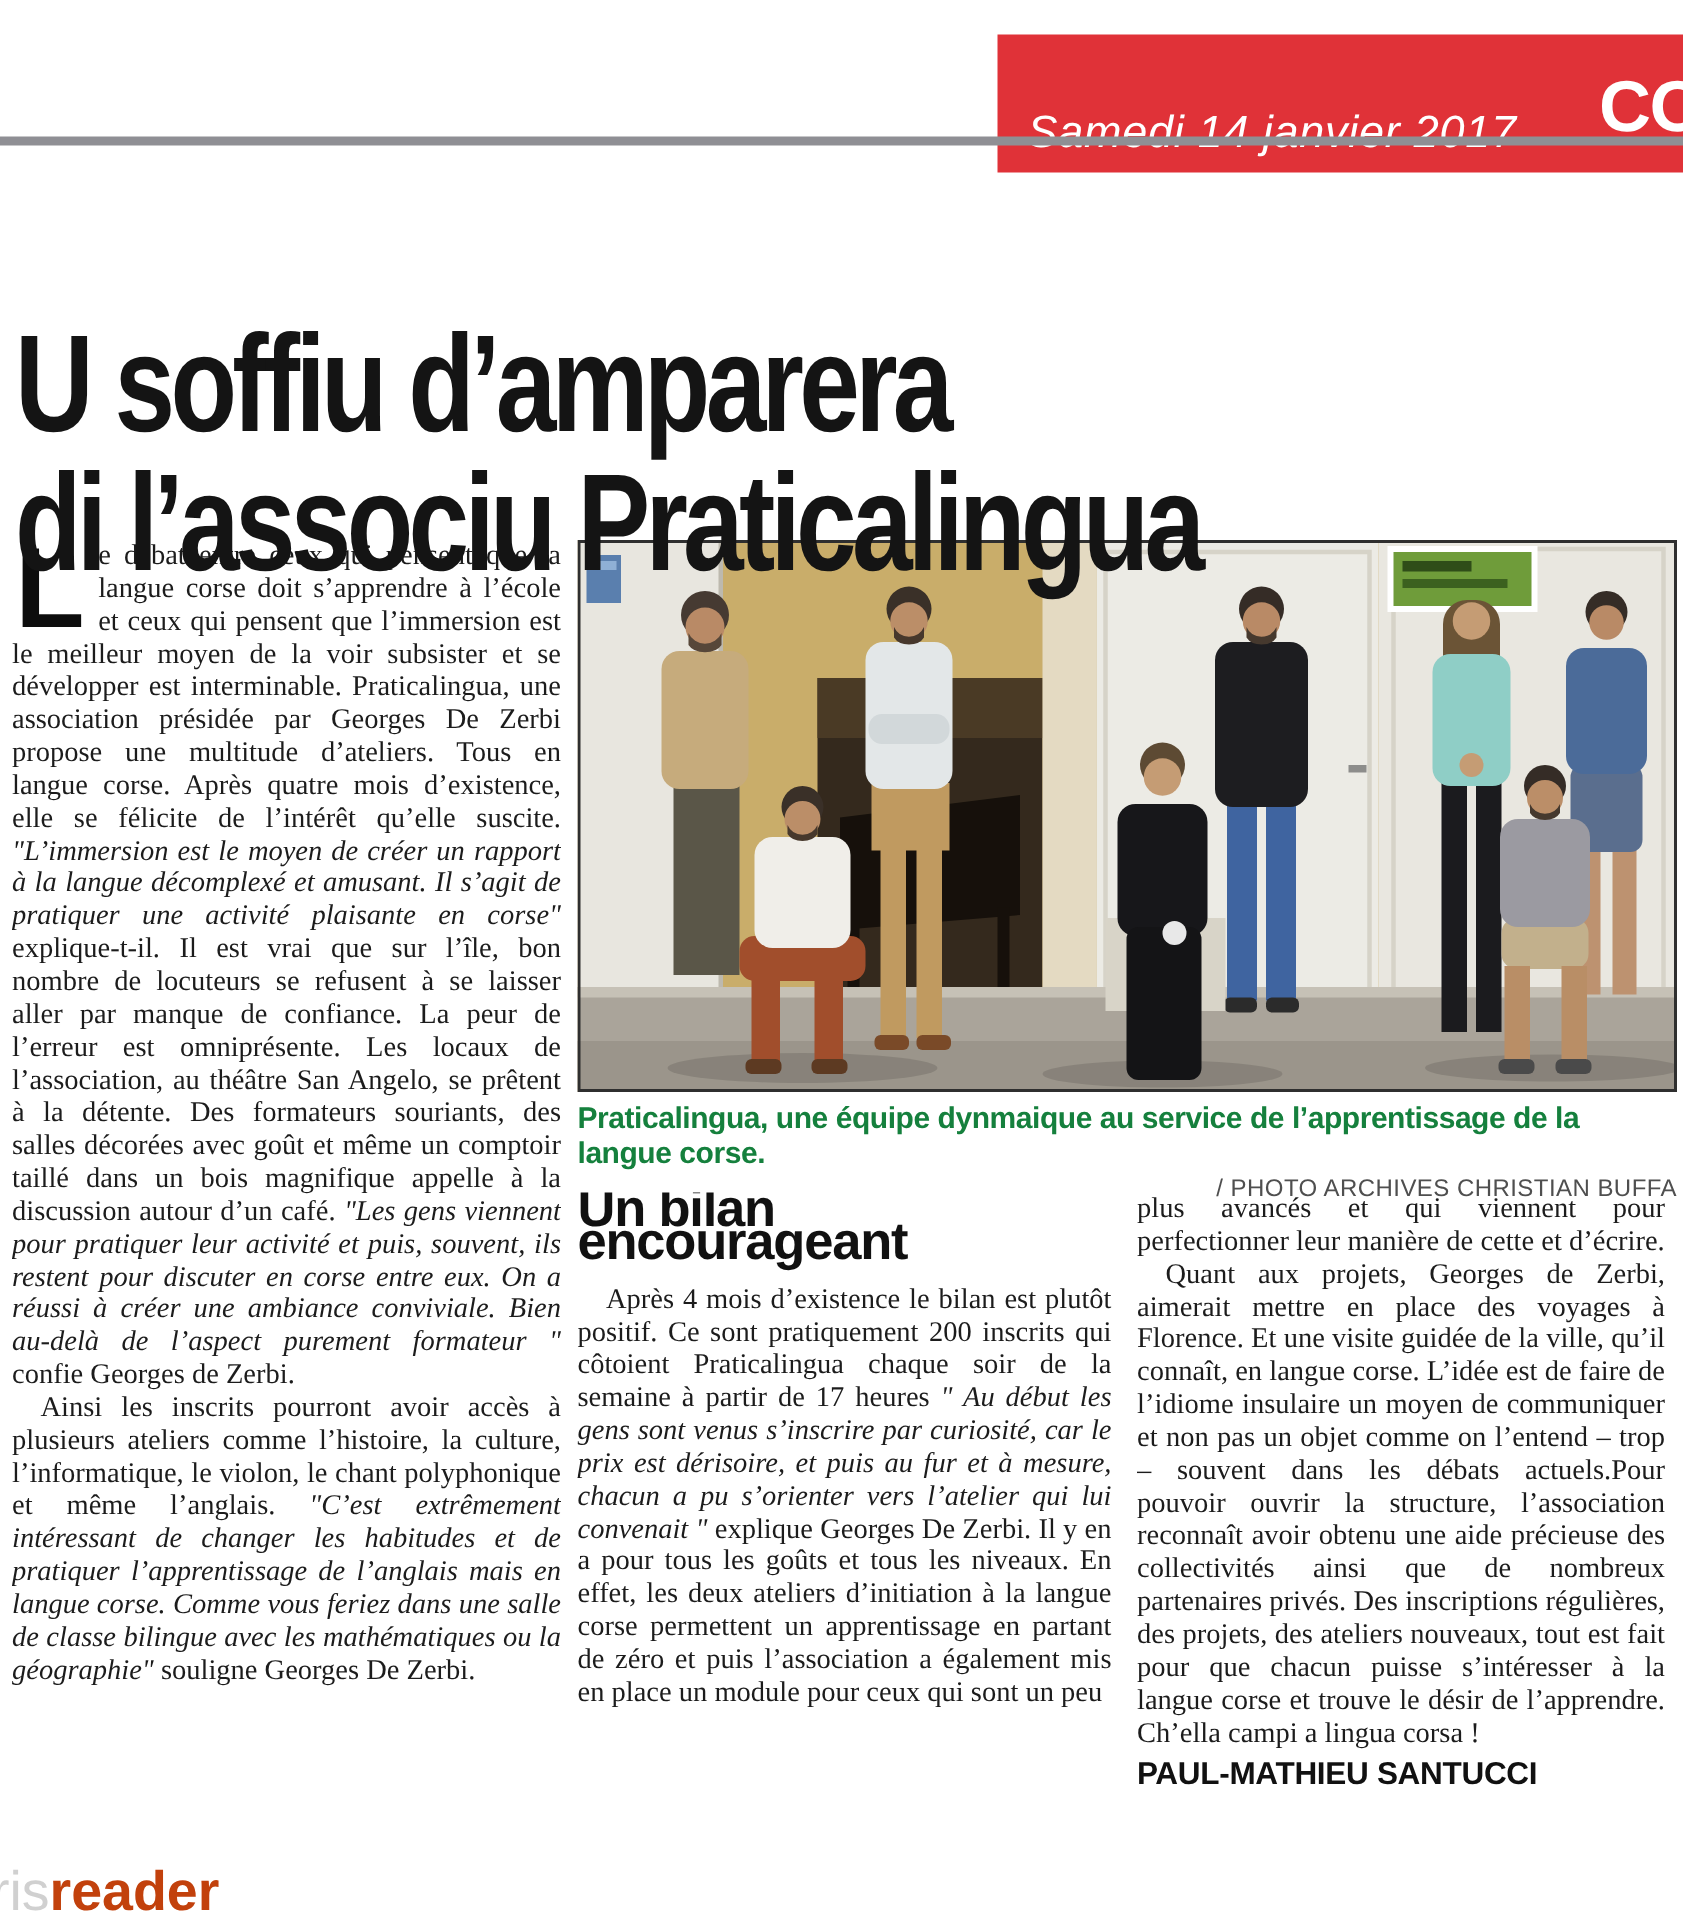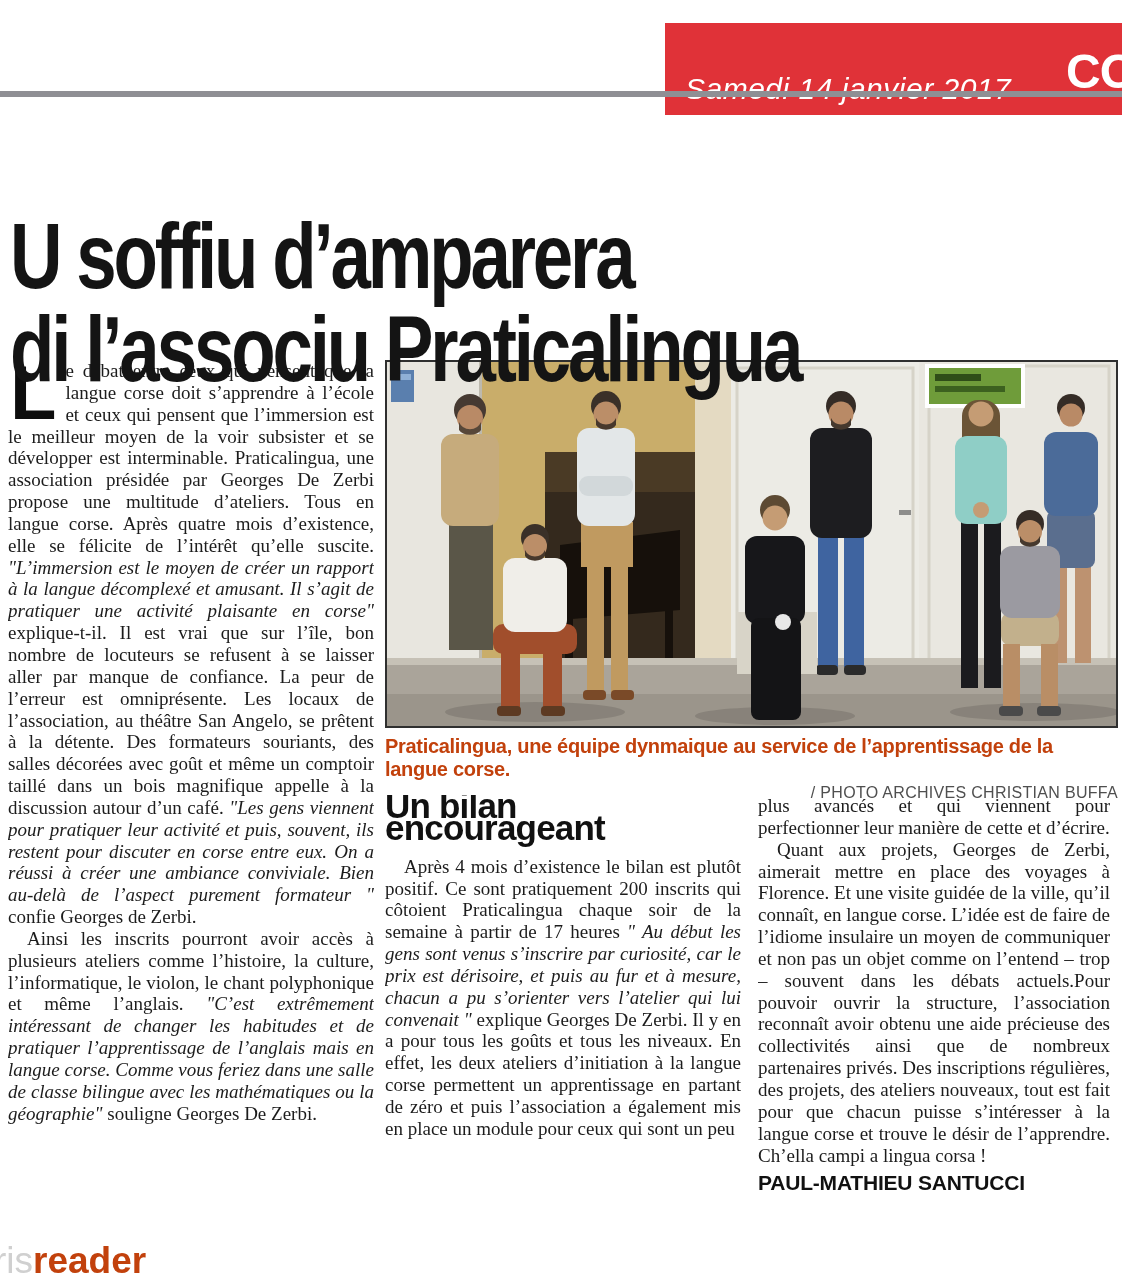--- a/index.html
+++ b/index.html
@@ -26,21 +26,21 @@
   .left-col{left:8px;top:360px;width:366px;height:912px;overflow:hidden;}
   .left-col p.ind, .ind{text-indent:19px;}
   .it{font-style:italic;}
   .dropcap{float:left;font-family:"Liberation Sans",sans-serif;font-weight:700;color:#0d0d0d;
            font-size:76px;line-height:58px;padding:4px 9px 0 2px;}
 
   
   .photo-wrap{position:absolute;left:385px;top:360px;width:733px;}
   .photo-wrap svg{display:block;}
   .caption{margin-top:7px;font-family:"Liberation Sans",sans-serif;font-weight:700;
-           font-size:20px;letter-spacing:-0.3px;color:#c2410c;}
+           font-size:20px;letter-spacing:-0.3px;color:#15803d;}
   .credit{margin-top:3px;text-align:right;font-family:"Liberation Sans",sans-serif;
           font-size:16px;color:#4f4f4f;letter-spacing:.3px;}
 
   
   .mid-col{left:385px;top:795px;width:356px;height:485px;overflow:hidden;}
   .right-col{left:758px;top:795px;width:352px;height:485px;overflow:hidden;}
   .section-head{font-family:"Liberation Sans",sans-serif;font-weight:700;font-size:35px;
                 letter-spacing:-0.8px;color:#111;margin:0 0 17px 0;text-align:left;}
   .byline{margin-top:6px;text-align:left;font-family:"Liberation Sans",sans-serif;
           font-weight:700;font-size:21px;letter-spacing:-0.2px;color:#111;}

